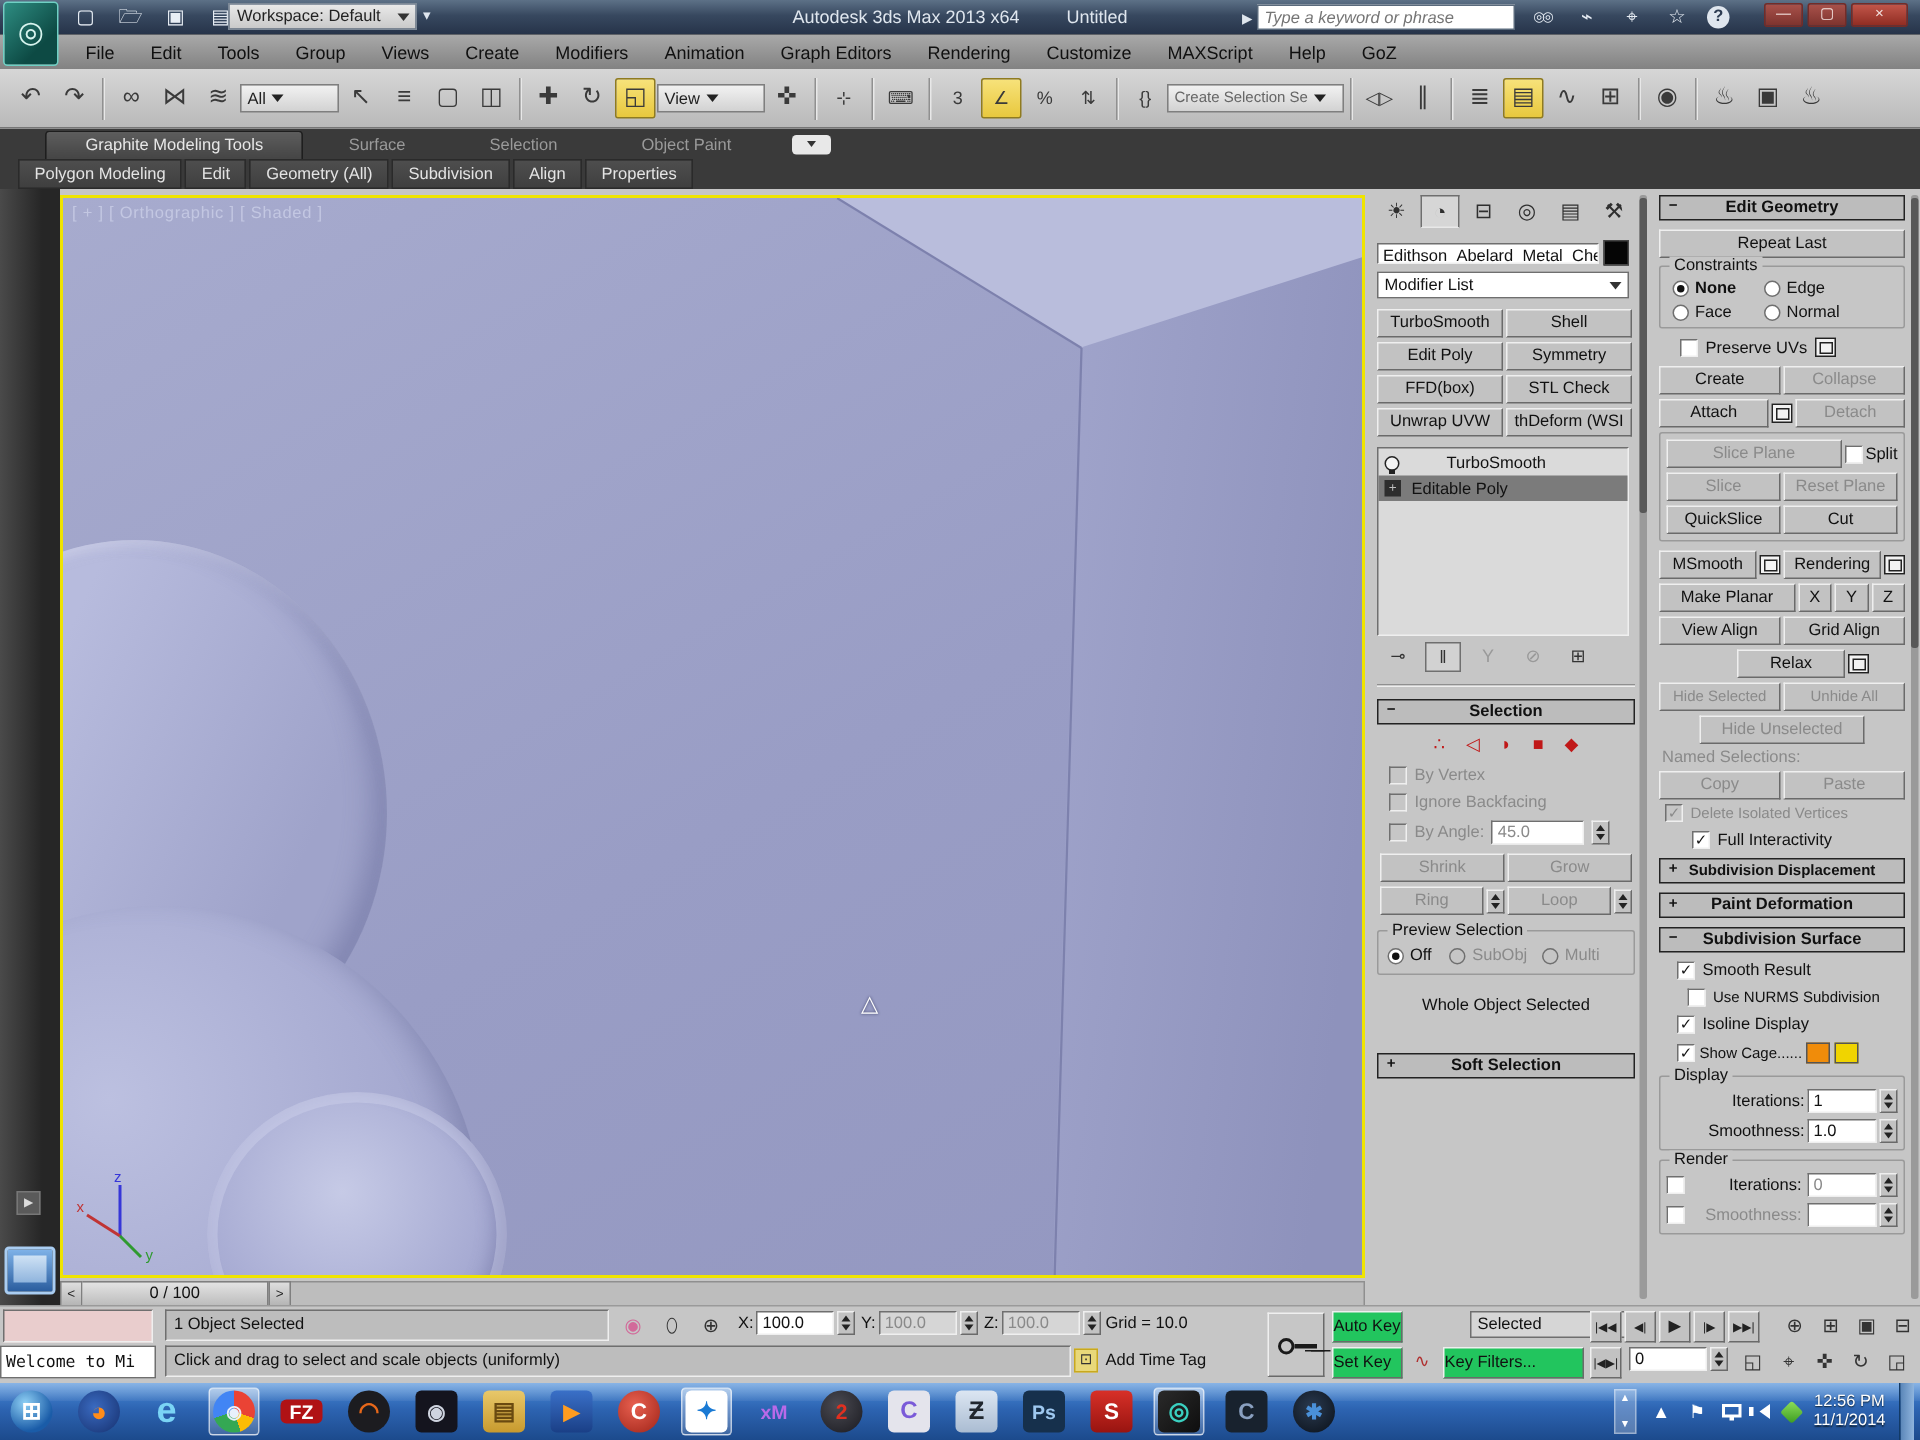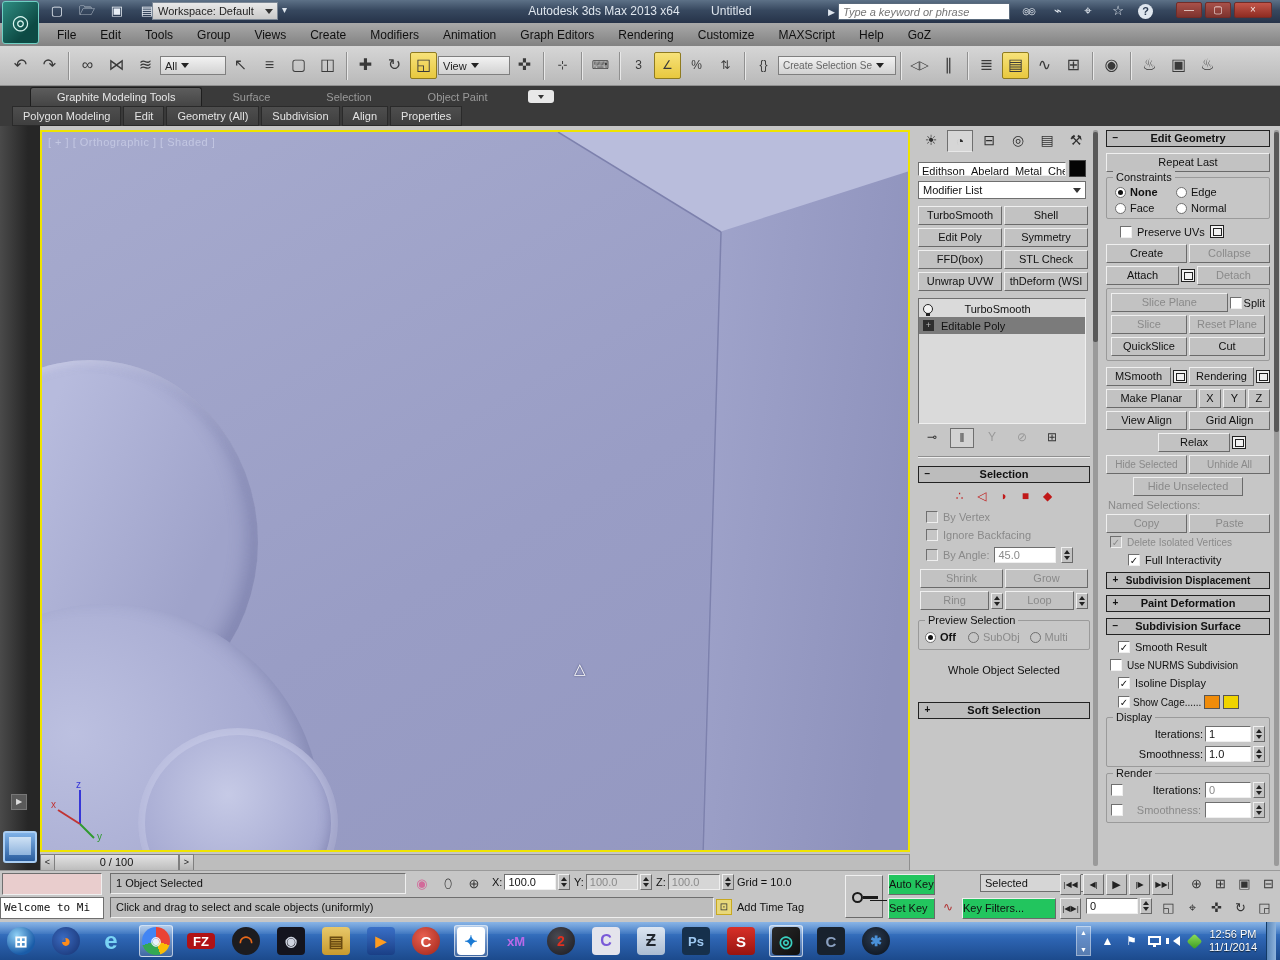--- a/index.html
+++ b/index.html
@@ -425,21 +425,21 @@
           <div class="btn dis" style="flex:1;">Loop</div>
           <span class="spin">
               <i class="up"></i>
               <i class="dn"></i>
             </span>
         </div>
         <div class="grp" style="margin-top:10px;">
           <span class="gtitle">Preview Selection</span>
           <div class="row" style="margin:2px 0 2px 2px;gap:4px;">
             <span class="radio on"></span>
-            <span style="font-weight:bold;">Off</span>
+            <span style="font-weight:normal;">Off</span>
             <span class="radio dis" style="margin-left:8px;"></span>
             <span class="gray">SubObj</span>
             <span class="radio dis" style="margin-left:6px;"></span>
             <span class="gray">Multi</span>
           </div>
         </div>
         <div class="center" style="margin:14px 0 26px;">Whole Object Selected</div>
         <div class="rollout">
           <span class="pm">+</span>
           <span>Soft Selection</span>
@@ -550,21 +550,21 @@
           <span>Paint Deformation</span>
         </div>
         <div class="rollout">
           <span class="pm">−</span>
           <span>Subdivision Surface</span>
         </div>
         <div class="cbrow" style="margin-left:12px;">
           <span class="cb chk"></span>
           <span>Smooth Result</span>
         </div>
-        <div class="cbrow" style="margin-left:4px;">
+        <div class="cbrow" style="margin-left:19px;">
           <span class="cb"></span>
           <span style="font-size:10px;">Use NURMS Subdivision</span>
         </div>
         <div class="cbrow" style="margin-left:12px;">
           <span class="cb chk"></span>
           <span>Isoline Display</span>
         </div>
         <div class="cbrow" style="margin-left:12px;gap:3px;">
           <span class="cb chk"></span>
           <span style="font-size:10px;">Show Cage......</span>

